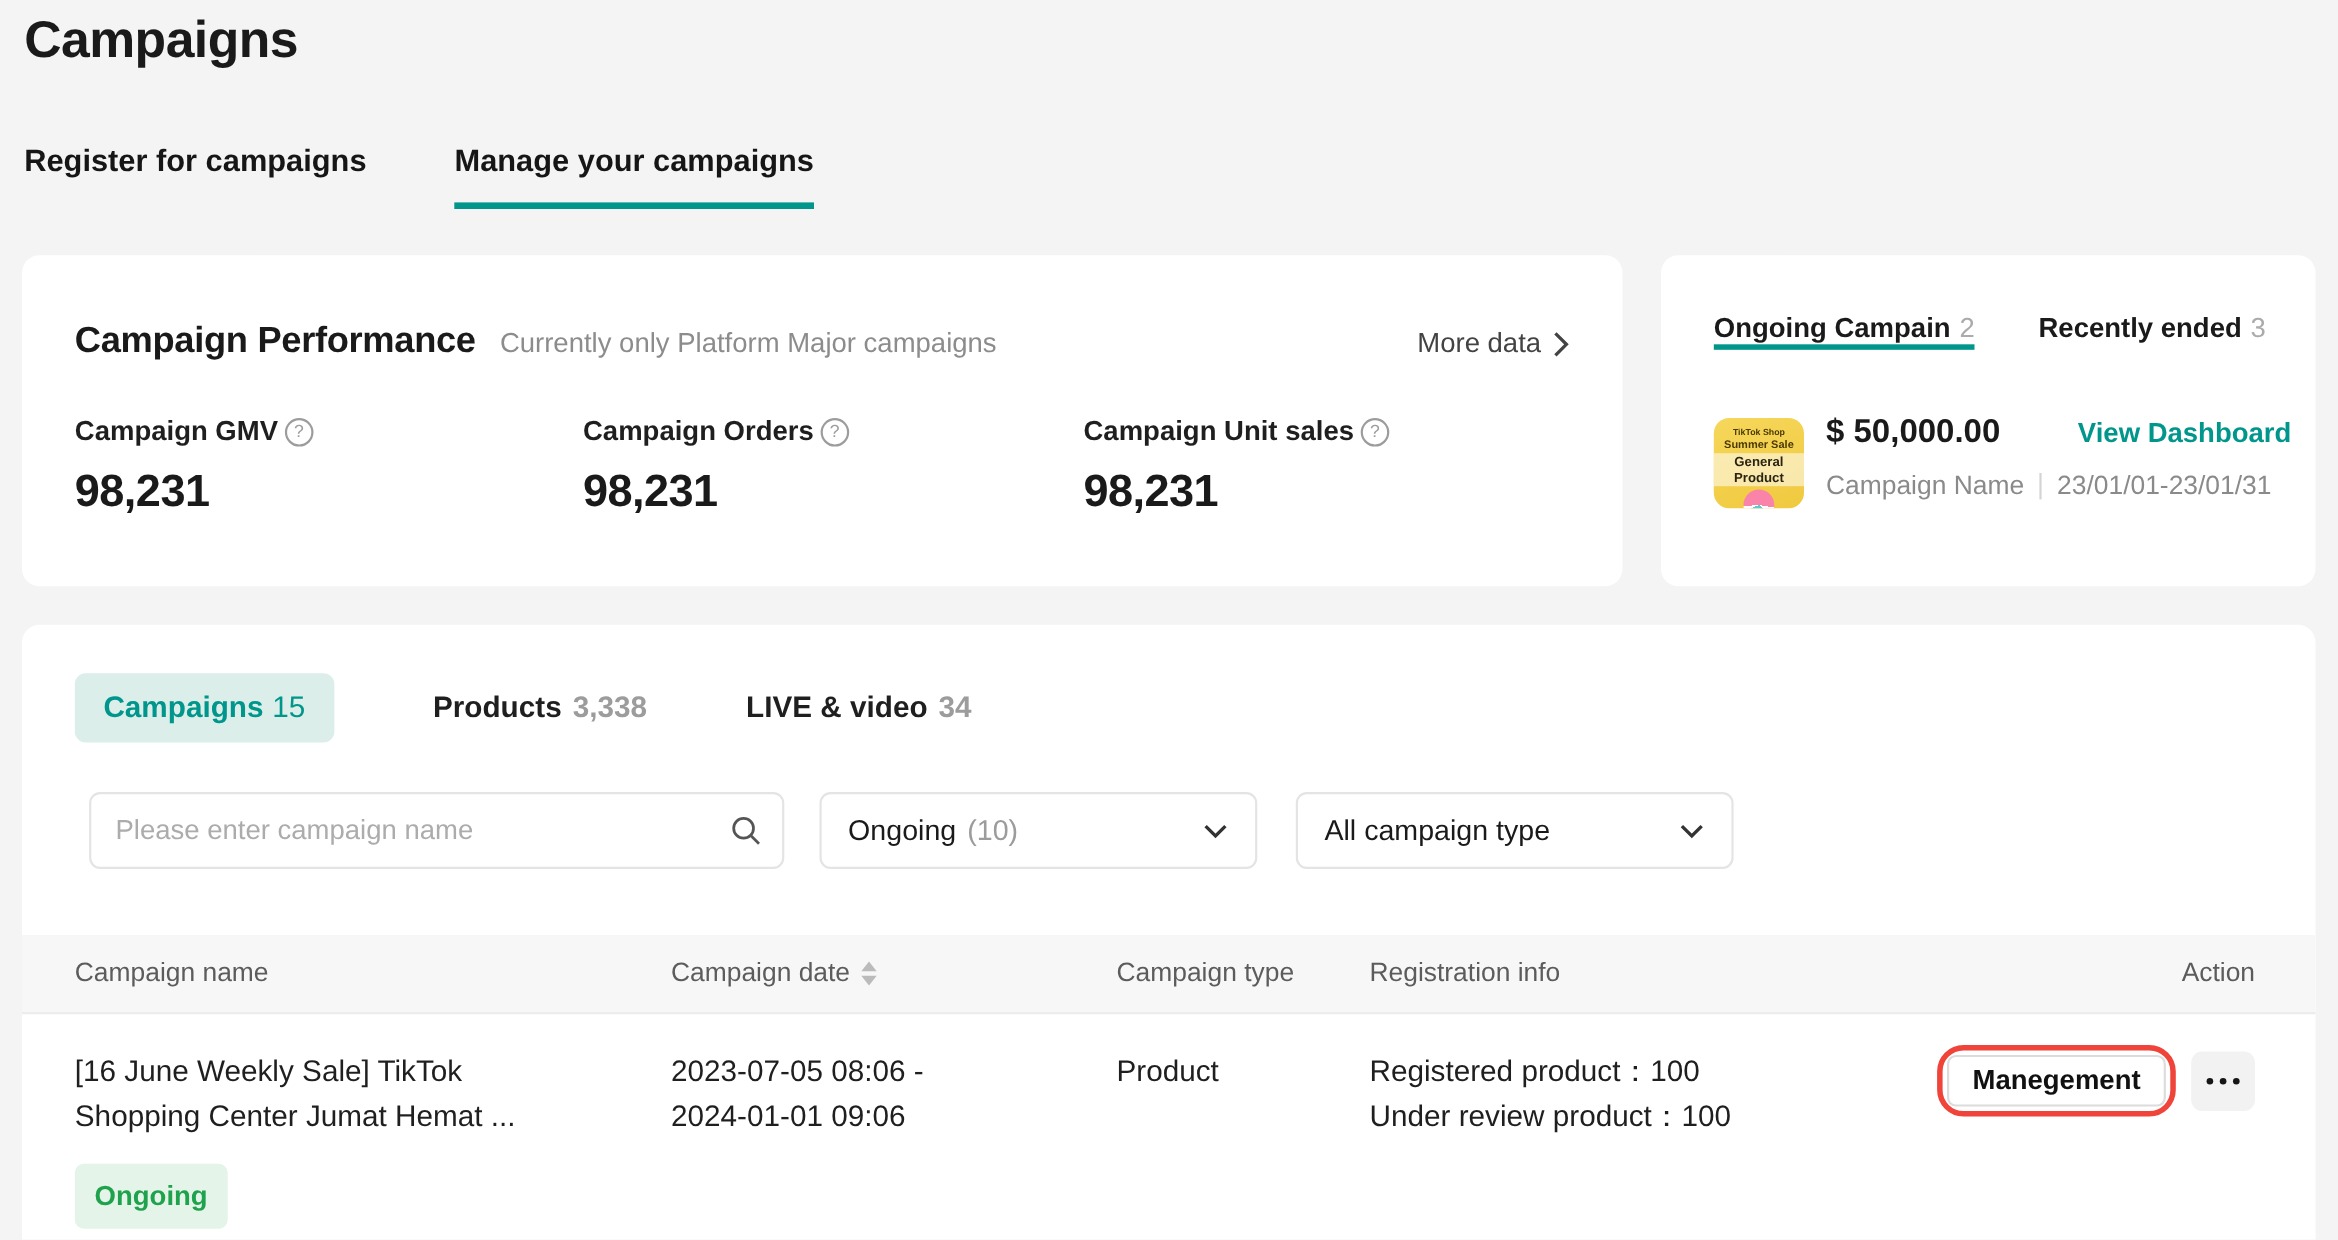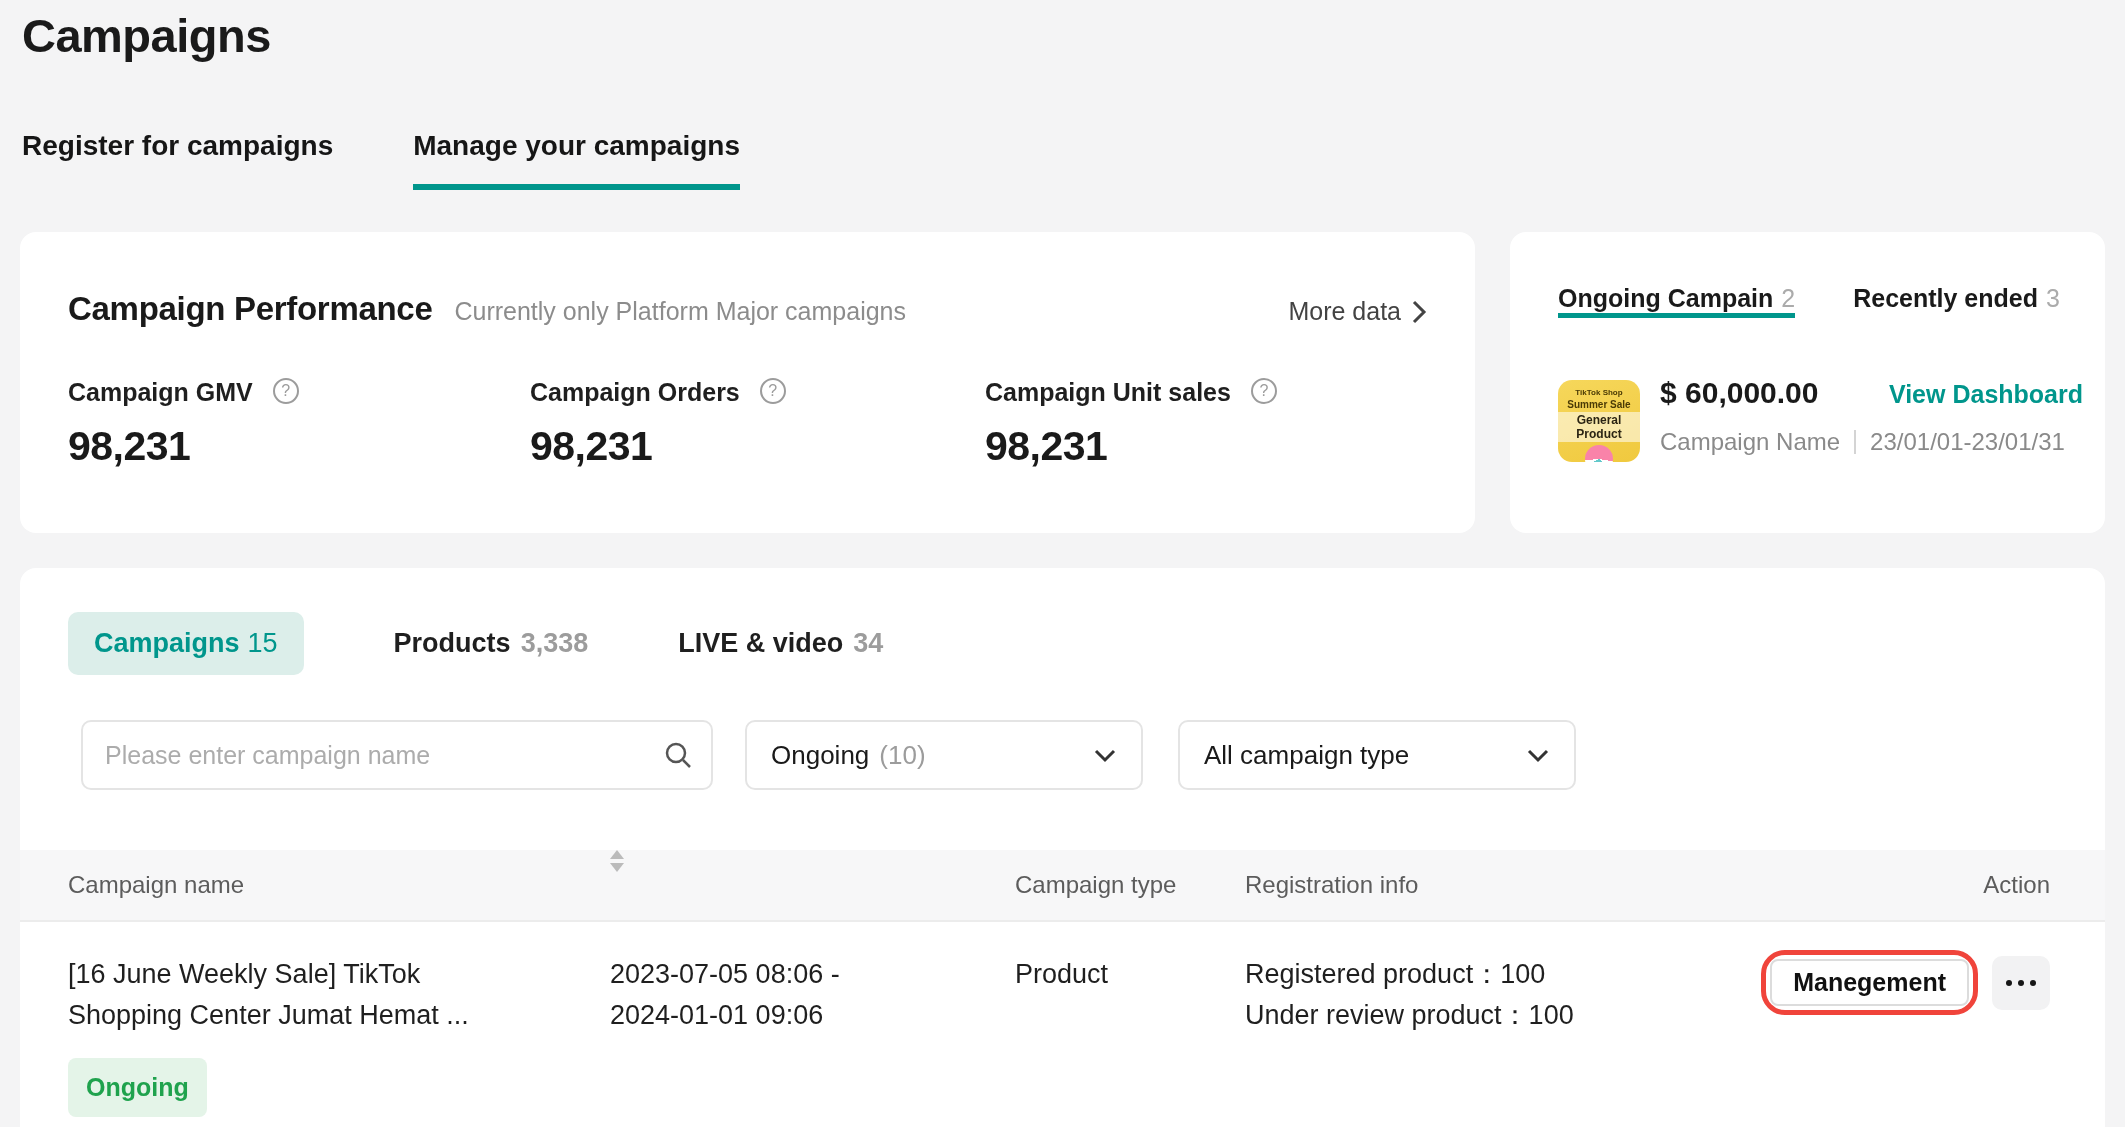--- a/index.html
+++ b/index.html
@@ -19,21 +19,21 @@
   .top-tab{font-size:28px; font-weight:700; color:#161616; padding-bottom:22px; cursor:pointer;}
   .top-tab.active{border-bottom:6px solid var(--accent);}
   
   .card{position:absolute; background:var(--card); border-radius:16px;}
   .perf-card{left:20px; top:232px; width:1455px; height:301px;}
   .perf-head{position:absolute; left:48px; right:48px; top:58px; display:flex; align-items:baseline;}
   .perf-title{font-size:33px; font-weight:800; letter-spacing:-0.3px;}
   .perf-sub{font-size:25px; color:var(--gray); margin-left:22px;}
   .more-link{margin-left:auto; font-size:25px; color:#434343; display:flex; align-items:center; gap:10px; cursor:pointer;}
   .metric{position:absolute; top:146px;}
-  .metric .mlabel{display:flex; gap:20px; font-size:25px; font-weight:700; color:#1F1F1F;}
+  .metric .mlabel{display:flex; align-items:center; gap:6px; font-size:25px; font-weight:700; color:#1F1F1F;}
   .q-icon{width:26px; height:26px; border:2px solid #9C9C9C; border-radius:50%; color:#9C9C9C;
           font-size:16px; font-weight:400; display:flex; align-items:center; justify-content:center; cursor:pointer;}
   .metric .mvalue{margin-top:16px; font-size:41px; font-weight:800; letter-spacing:-0.5px;}
   .metric.m1{left:48px;} .metric.m2{left:510px;} .metric.m3{left:965px;}
   
   .ongoing-card{left:1510px; top:232px; width:595px; height:301px;}
   .panel-tabs{position:absolute; left:48px; top:52px; display:flex; gap:58px;}
   .panel-tab{font-size:25px; font-weight:700; cursor:pointer; white-space:nowrap;}
   .panel-tab .count{color:#ABABAB; font-weight:400; margin-left:8px;}
   .panel-tab.active{border-bottom:5px solid var(--accent);}
@@ -150,21 +150,21 @@
     <div class="panel-tab">
       <span>Recently ended</span><span class="count">3</span>
     </div>
   </div>
   <div class="thumb">
     <div class="thumb-brand">TikTok Shop</div>
     <div class="thumb-line1">Summer Sale</div>
     <div class="thumb-line2">General Product</div>
     <div class="ball"></div>
   </div>
-  <div class="amount">$ 60,000.00</div>
+  <div class="amount">$ 50,000.00</div>
   <div class="view-dash">View Dashboard</div>
   <div class="camp-meta">
     <span>Campaign Name</span>
     <span class="meta-divider"></span>
     <span>23/01/01-23/01/31</span>
   </div>
 </section>
 
 <section class="card list-card">
   <div class="list-tabs">
@@ -209,20 +209,21 @@
         <svg width="24" height="15" viewBox="0 0 24 15">
             <polyline points="3,3 12,12 21,3" fill="none" stroke="#333" stroke-width="3"></polyline>
           </svg>
       </span>
     </div>
   </div>
 
   <div class="thead">
     <div class="th c-name">Campaign name</div>
     <div class="th c-date">
+      <span>Campaign date</span>
       <span class="sort-icon">
           <span class="tri-up"></span>
           <span class="tri-down"></span>
         </span>
     </div>
     <div class="th c-type">Campaign type</div>
     <div class="th c-reg">Registration info</div>
     <div class="th c-action">Action</div>
   </div>
 

